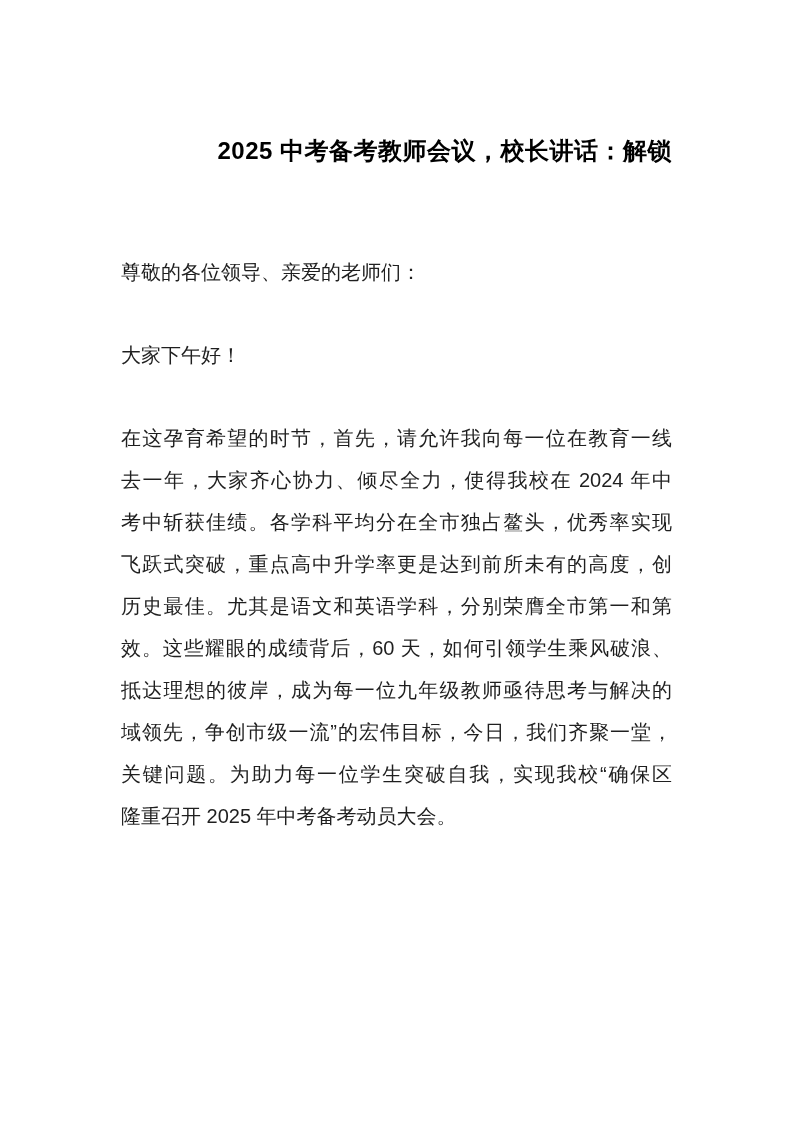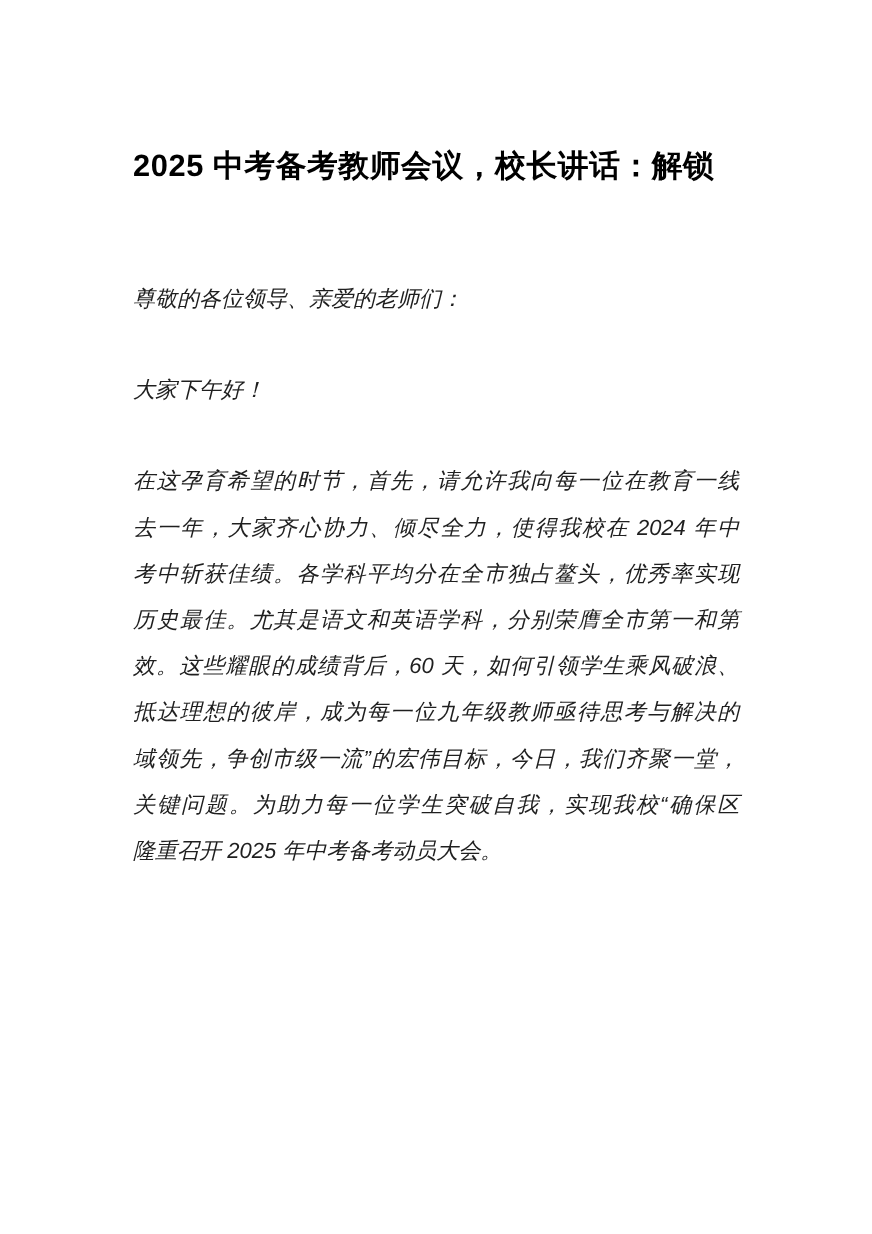--- a/index.html
+++ b/index.html
@@ -13,37 +13,36 @@
     height: 1122px;
     background: #ffffff;
     box-sizing: border-box;
     padding: 103px 121px 0 121px;
     font-family: "Liberation Sans", sans-serif;
     color: #1f1f1f;
     overflow: hidden;
   }
   .doc-title {
     margin: 0 0 53px 0;
-    font-size: 28px;
+    font-size: 24px;
     font-weight: bold;
     line-height: 95px;
-    text-align: left;
+    text-align: right;
     color: #000000;
     letter-spacing: 0.5px;
   }
   .title-line {
     white-space: nowrap;
   }
   .para {
     font-size: 20px;
     line-height: 42px;
     font-weight: 400;
     margin: 0 0 41px 0;
     color: #1f1f1f;
-    font-style: italic;
   }
   .body-para {
     margin-bottom: 0;
   }
   
   .jline {
     text-align: justify;
     text-align-last: justify;
   }
   
@@ -62,20 +61,21 @@
   </h1>
 
   <p class="para">尊敬的各位领导、亲爱的老师们：</p>
 
   <p class="para">大家下午好！</p>
 
   <div class="para body-para">
     <div class="jline">在这孕育希望的时节，首先，请允许我向每一位在教育一线</div>
     <div class="jline">去一年，大家齐心协力、倾尽全力，使得我校在 2024 年中</div>
     <div class="jline">考中斩获佳绩。各学科平均分在全市独占鳌头，优秀率实现</div>
+    <div class="jline">飞跃式突破，重点高中升学率更是达到前所未有的高度，创</div>
     <div class="jline">历史最佳。尤其是语文和英语学科，分别荣膺全市第一和第</div>
     <div class="jline">效。这些耀眼的成绩背后，60 天，如何引领学生乘风破浪、</div>
     <div class="jline">抵达理想的彼岸，成为每一位九年级教师亟待思考与解决的</div>
     <div class="jline">域领先，争创市级一流”的宏伟目标，今日，我们齐聚一堂，</div>
     <div class="jline">关键问题。为助力每一位学生突破自我，实现我校“确保区</div>
     <div class="lline">隆重召开 2025 年中考备考动员大会。</div>
   </div>
 
 </div>
 

